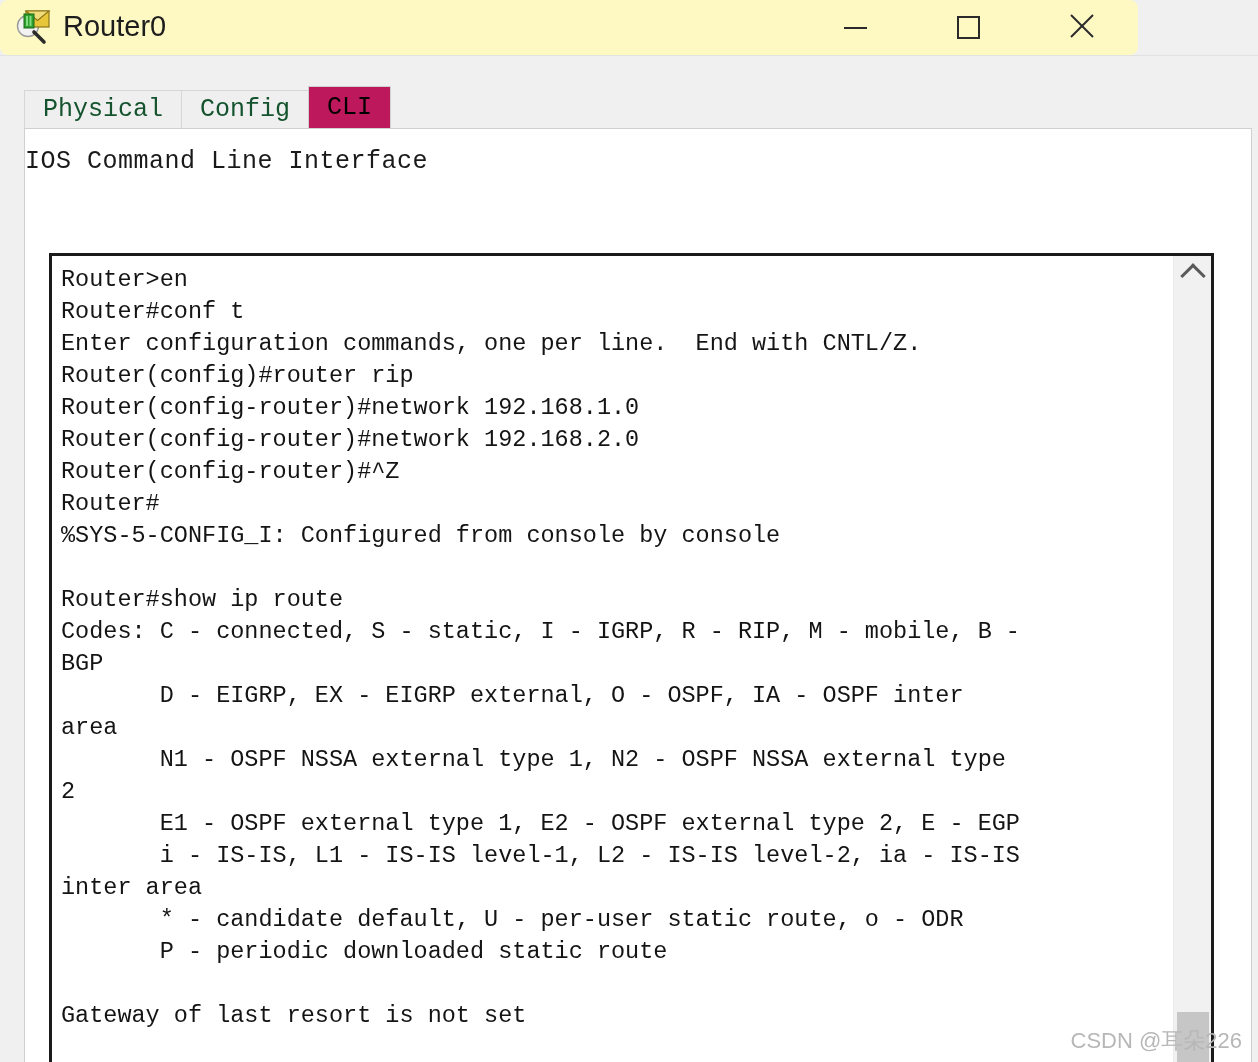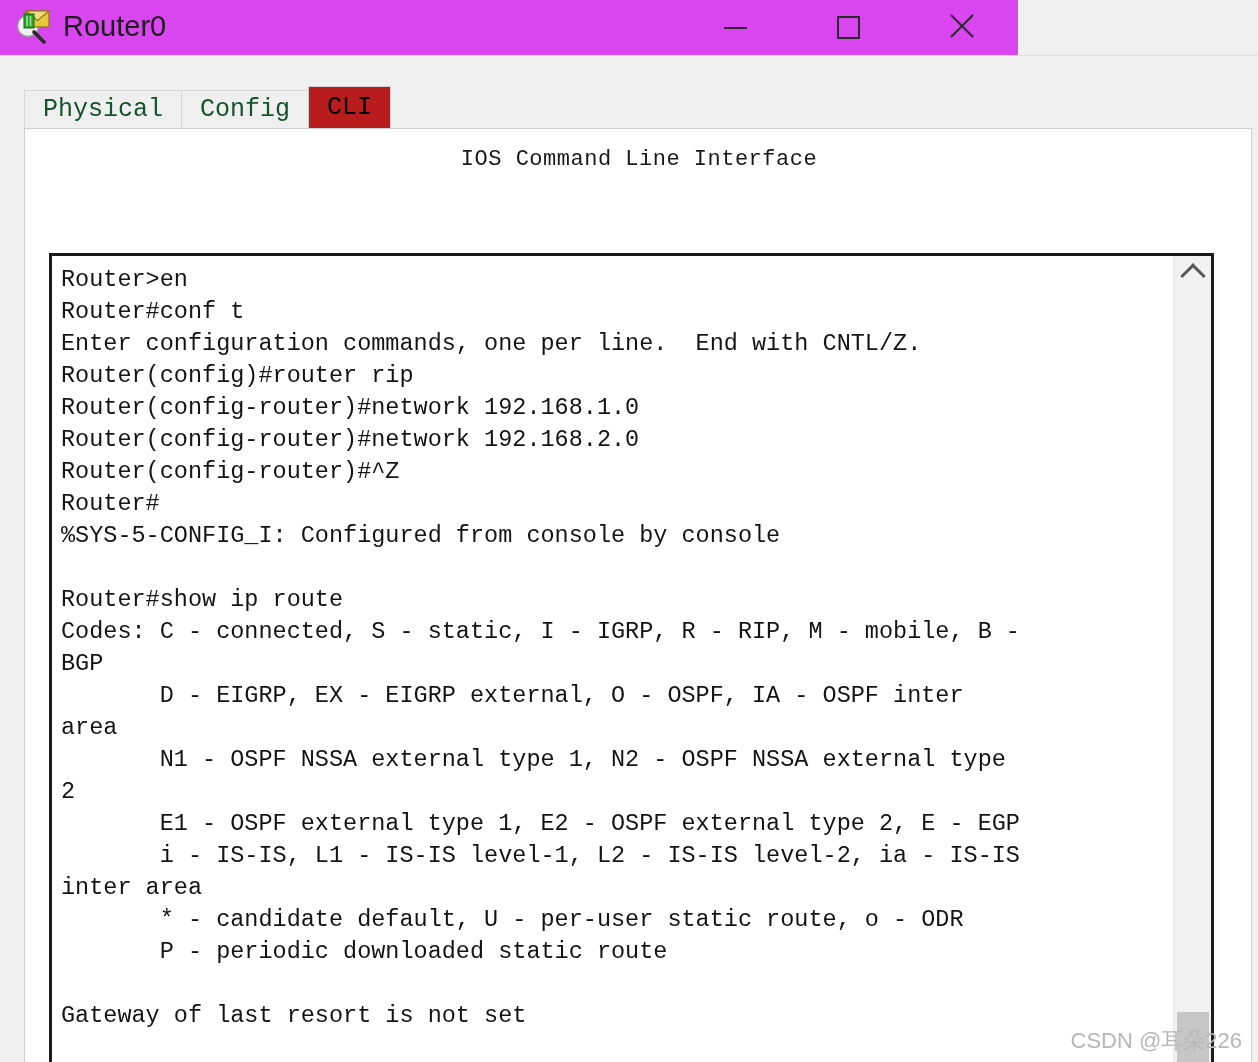--- a/index.html
+++ b/index.html
@@ -20,25 +20,26 @@
     height: 1062px;
     background: #f0f0f0;
     box-sizing: border-box;
     overflow: hidden;
   }
 
   
   .titlebar {
     position: absolute;
     left: 0; top: 0;
-    width: 1018px;
+    width: 1138px;
     height: 55px;
-    background: #d946ef;
+    background: #fef9c3;
     display: flex;
     align-items: center;
+    border-radius: 8px;
   }
   .app-icon {
     position: absolute;
     left: 13px;
     top: 5px;
     width: 40px;
     height: 40px;
   }
   .title-text {
     position: absolute;
@@ -115,21 +116,21 @@
     justify-content: center;
     font-family: "Liberation Mono", monospace;
     font-size: 25px;
     color: #14532d;
     padding: 0 18px;
     margin-right: -1px;
     position: relative;
     cursor: default;
   }
   .tab.active {
-    background: #b91c1c;
+    background: #be185d;
     height: 42px;
     border: 1px solid #d0d0d0;
     border-bottom: none;
     z-index: 5;
     color: #000000;
   }
 
   
   .panel {
     position: absolute;
@@ -141,23 +142,22 @@
     border: 1px solid #d0d0d0;
     border-bottom: none;
     box-sizing: border-box;
   }
 
   .cli-heading {
     position: absolute;
     left: 0;
     top: 18px;
     width: 1228px;
-    text-align: center;
     font-family: "Liberation Mono", monospace;
-    font-size: 22px;
+    font-size: 25px;
     color: #1a1a1a;
     letter-spacing: 0.5px;
   }
 
   
   .terminal-wrap {
     position: absolute;
     left: 24px;
     top: 124px;
     width: 1165px;

